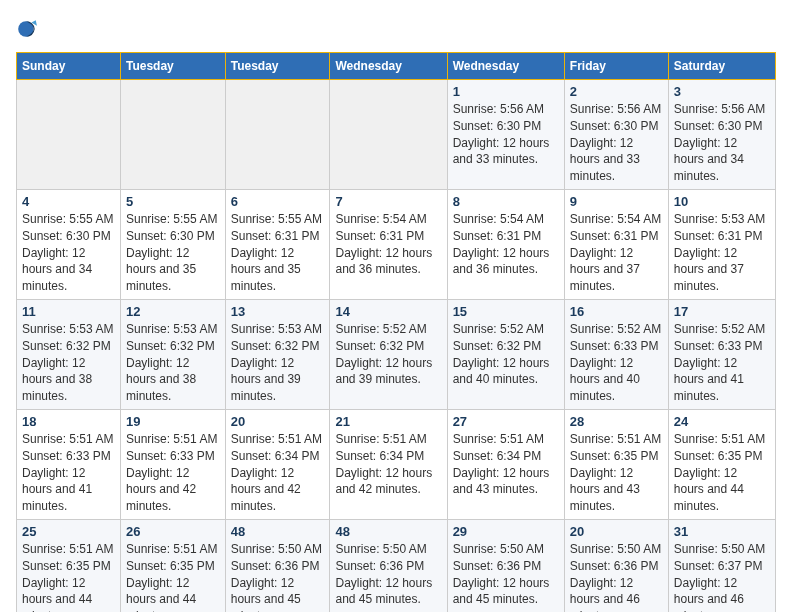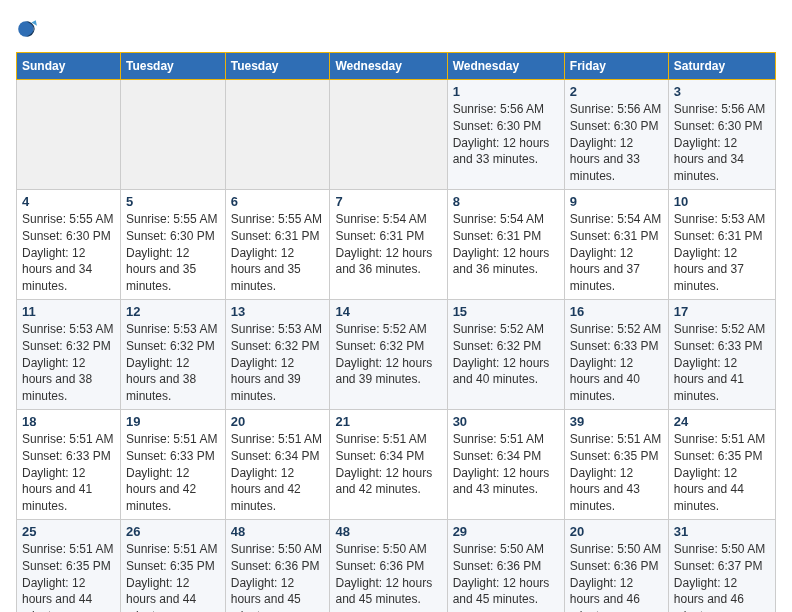--- a/index.html
+++ b/index.html
@@ -210,25 +210,25 @@
         </td>
         <td>
           <div class="day-num">20</div>
           <div class="day-info">Sunrise: 5:51 AM<br>Sunset: 6:34 PM<br>Daylight: 12 hours and 42 minutes.</div>
         </td>
         <td>
           <div class="day-num">21</div>
           <div class="day-info">Sunrise: 5:51 AM<br>Sunset: 6:34 PM<br>Daylight: 12 hours and 42 minutes.</div>
         </td>
         <td>
-          <div class="day-num">30</div>
+          <div class="day-num">27</div>
           <div class="day-info">Sunrise: 5:51 AM<br>Sunset: 6:34 PM<br>Daylight: 12 hours and 43 minutes.</div>
         </td>
         <td>
-          <div class="day-num">39</div>
+          <div class="day-num">28</div>
           <div class="day-info">Sunrise: 5:51 AM<br>Sunset: 6:35 PM<br>Daylight: 12 hours and 43 minutes.</div>
         </td>
         <td>
           <div class="day-num">24</div>
           <div class="day-info">Sunrise: 5:51 AM<br>Sunset: 6:35 PM<br>Daylight: 12 hours and 44 minutes.</div>
         </td>
       </tr>
       <tr>
         <td>
           <div class="day-num">25</div>

